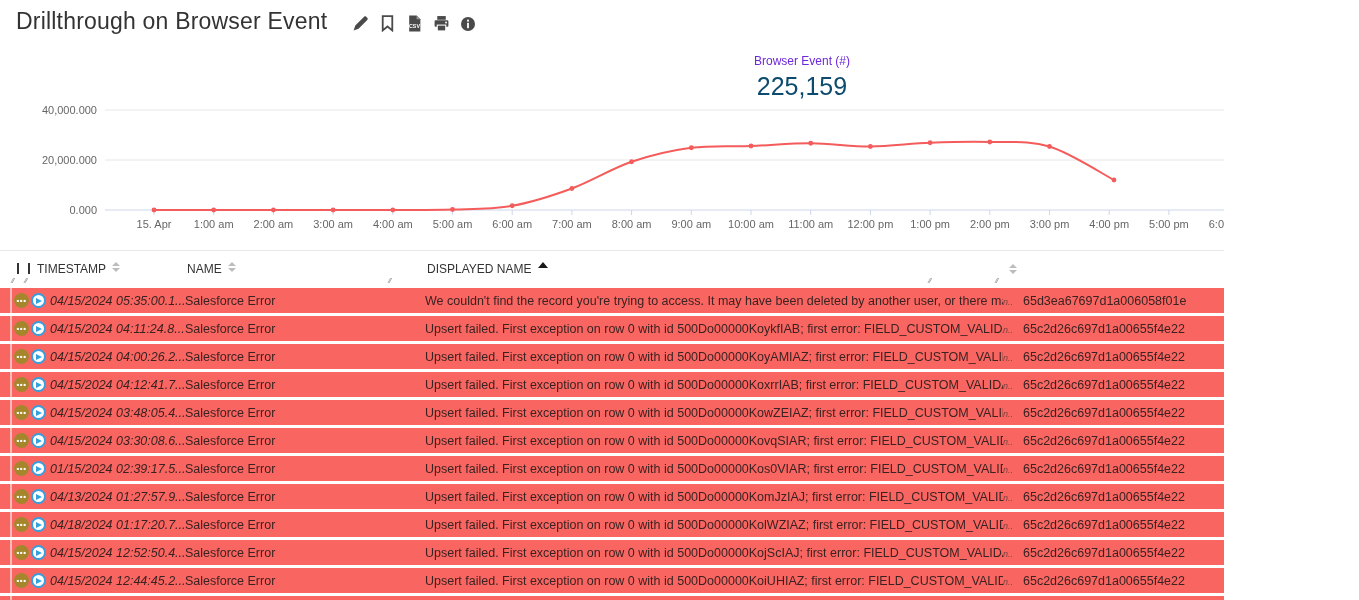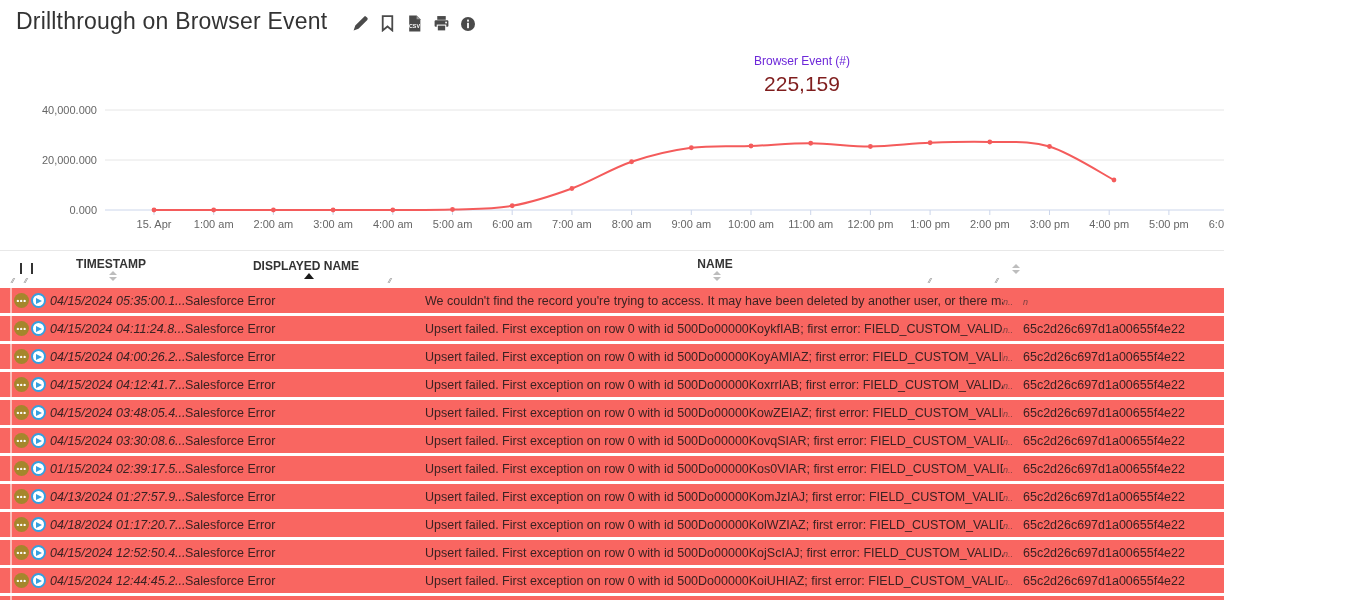--- a/index.html
+++ b/index.html
@@ -8,29 +8,29 @@
   
   .title-bar{position:absolute;top:8px;left:16px;display:flex;align-items:center;gap:10px;}
   .page-title{font-size:23px;font-weight:400;color:#333;letter-spacing:.2px;}
   .tool-icons{display:flex;align-items:center;gap:9px;margin-left:14px;margin-top:4px;}
   .tool-icons .ic{width:18px;height:18px;display:inline-flex;align-items:center;justify-content:center;cursor:pointer;}
   
   .chart-block{position:absolute;top:52px;left:0;width:1359px;}
   .chart-subtitle{position:absolute;top:2px;left:245px;right:0;text-align:center;
                   font-size:12px;color:#6d28d9;}
   .chart-total{position:absolute;top:20px;left:245px;right:0;text-align:center;
-               font-size:21px;color:#7f1d1d;}
+               font-size:25px;color:#0c4a6e;}
   #chart-svg{position:absolute;top:48px;left:0;}
   #chart-svg text{font-family:"Liberation Sans",sans-serif;font-size:11px;fill:#666;}
   
   .table-block{position:absolute;top:250px;left:0;width:1359px;}
   .thead{position:relative;display:grid;grid-template-columns:13px 11px 11px 150px 240px 578px 20px 318px 1fr;
          height:35px;border-top:1px solid #e8e8e8;background:#fff;align-items:center;}
-  .th{display:flex;align-items:center;font-size:12px;font-weight:bold;color:#333;
-      white-space:nowrap;overflow:visible;cursor:pointer;flex-direction:column;}
+  .th{display:flex;align-items:flex-start;font-size:12px;font-weight:normal;color:#333;
+      white-space:nowrap;overflow:visible;cursor:pointer;}
   .th .lbl{padding-left:2px;}
   .bar-stub{display:inline-block;width:2px;height:11px;background:#333;margin-left:4px;}
   .sorter{display:inline-flex;flex-direction:column;gap:2px;margin-left:6px;}
   .sorter .up{width:0;height:0;border-left:4px solid transparent;border-right:4px solid transparent;border-bottom:4px solid #bdbdbd;}
   .sorter .dn{width:0;height:0;border-left:4px solid transparent;border-right:4px solid transparent;border-top:4px solid #bdbdbd;}
   .sort-asc{width:0;height:0;border-left:5px solid transparent;border-right:5px solid transparent;border-bottom:6px solid #1a1a1a;margin-left:7px;}
   .grip{position:absolute;bottom:1px;font-size:8px;font-style:italic;color:#8a8a8a;letter-spacing:-1px;cursor:col-resize;}
   .tbody{position:relative;margin-top:2px;}
   .row{position:relative;display:grid;grid-template-columns:14px 17px 17px 137px 240px 578px 20px 318px 1fr;
        height:25px;margin-bottom:3px;align-items:center;cursor:pointer;
@@ -173,29 +173,29 @@
           <span class="bar-stub"></span>
         </div>
       <div class="th">
         <span class="lbl">TIMESTAMP</span>
         <span class="sorter">
             <i class="up"></i>
             <i class="dn"></i>
           </span>
       </div>
       <div class="th">
-        <span class="lbl">DISPLAYED NAME</span>
-        <span class="sort-asc"></span>
-      </div>
-      <div class="th">
         <span class="lbl">NAME</span>
         <span class="sorter">
             <i class="up"></i>
             <i class="dn"></i>
           </span>
+      </div>
+      <div class="th">
+        <span class="lbl">DISPLAYED NAME</span>
+        <span class="sort-asc"></span>
       </div>
       <div class="th">
         <span class="sorter">
             <i class="up"></i>
             <i class="dn"></i>
           </span>
       </div>
       <div class="th"></div>
       <span class="grip" style="left:11px">//</span>
       <span class="grip" style="left:24px">//</span>
@@ -214,20 +214,21 @@
           </div>
     <div class="cell">
             <span class="play-icon">
               <i></i>
             </span>
           </div>
     <div class="cell ts">04/15/2024 05:35:00.1...</div>
     <div class="cell">Salesforce Error</div>
     <div class="cell">We couldn't find the record you're trying to access. It may have been deleted by another user, or there ma...</div>
     <div class="cell"><span class="mini-txt">n..</span></div>
+    <div class="cell">65d3ea67697d1a006058f01e</div>
     <div class="cell"><span class="edge-txt">n</span></div>
   </div>
 
   <div class="row" style="background: rgb(249, 102, 97);">
     <div class="cell"></div>
     <div class="cell">
             <span class="dots-icon">•••</span>
           </div>
     <div class="cell">
             <span class="play-icon">

